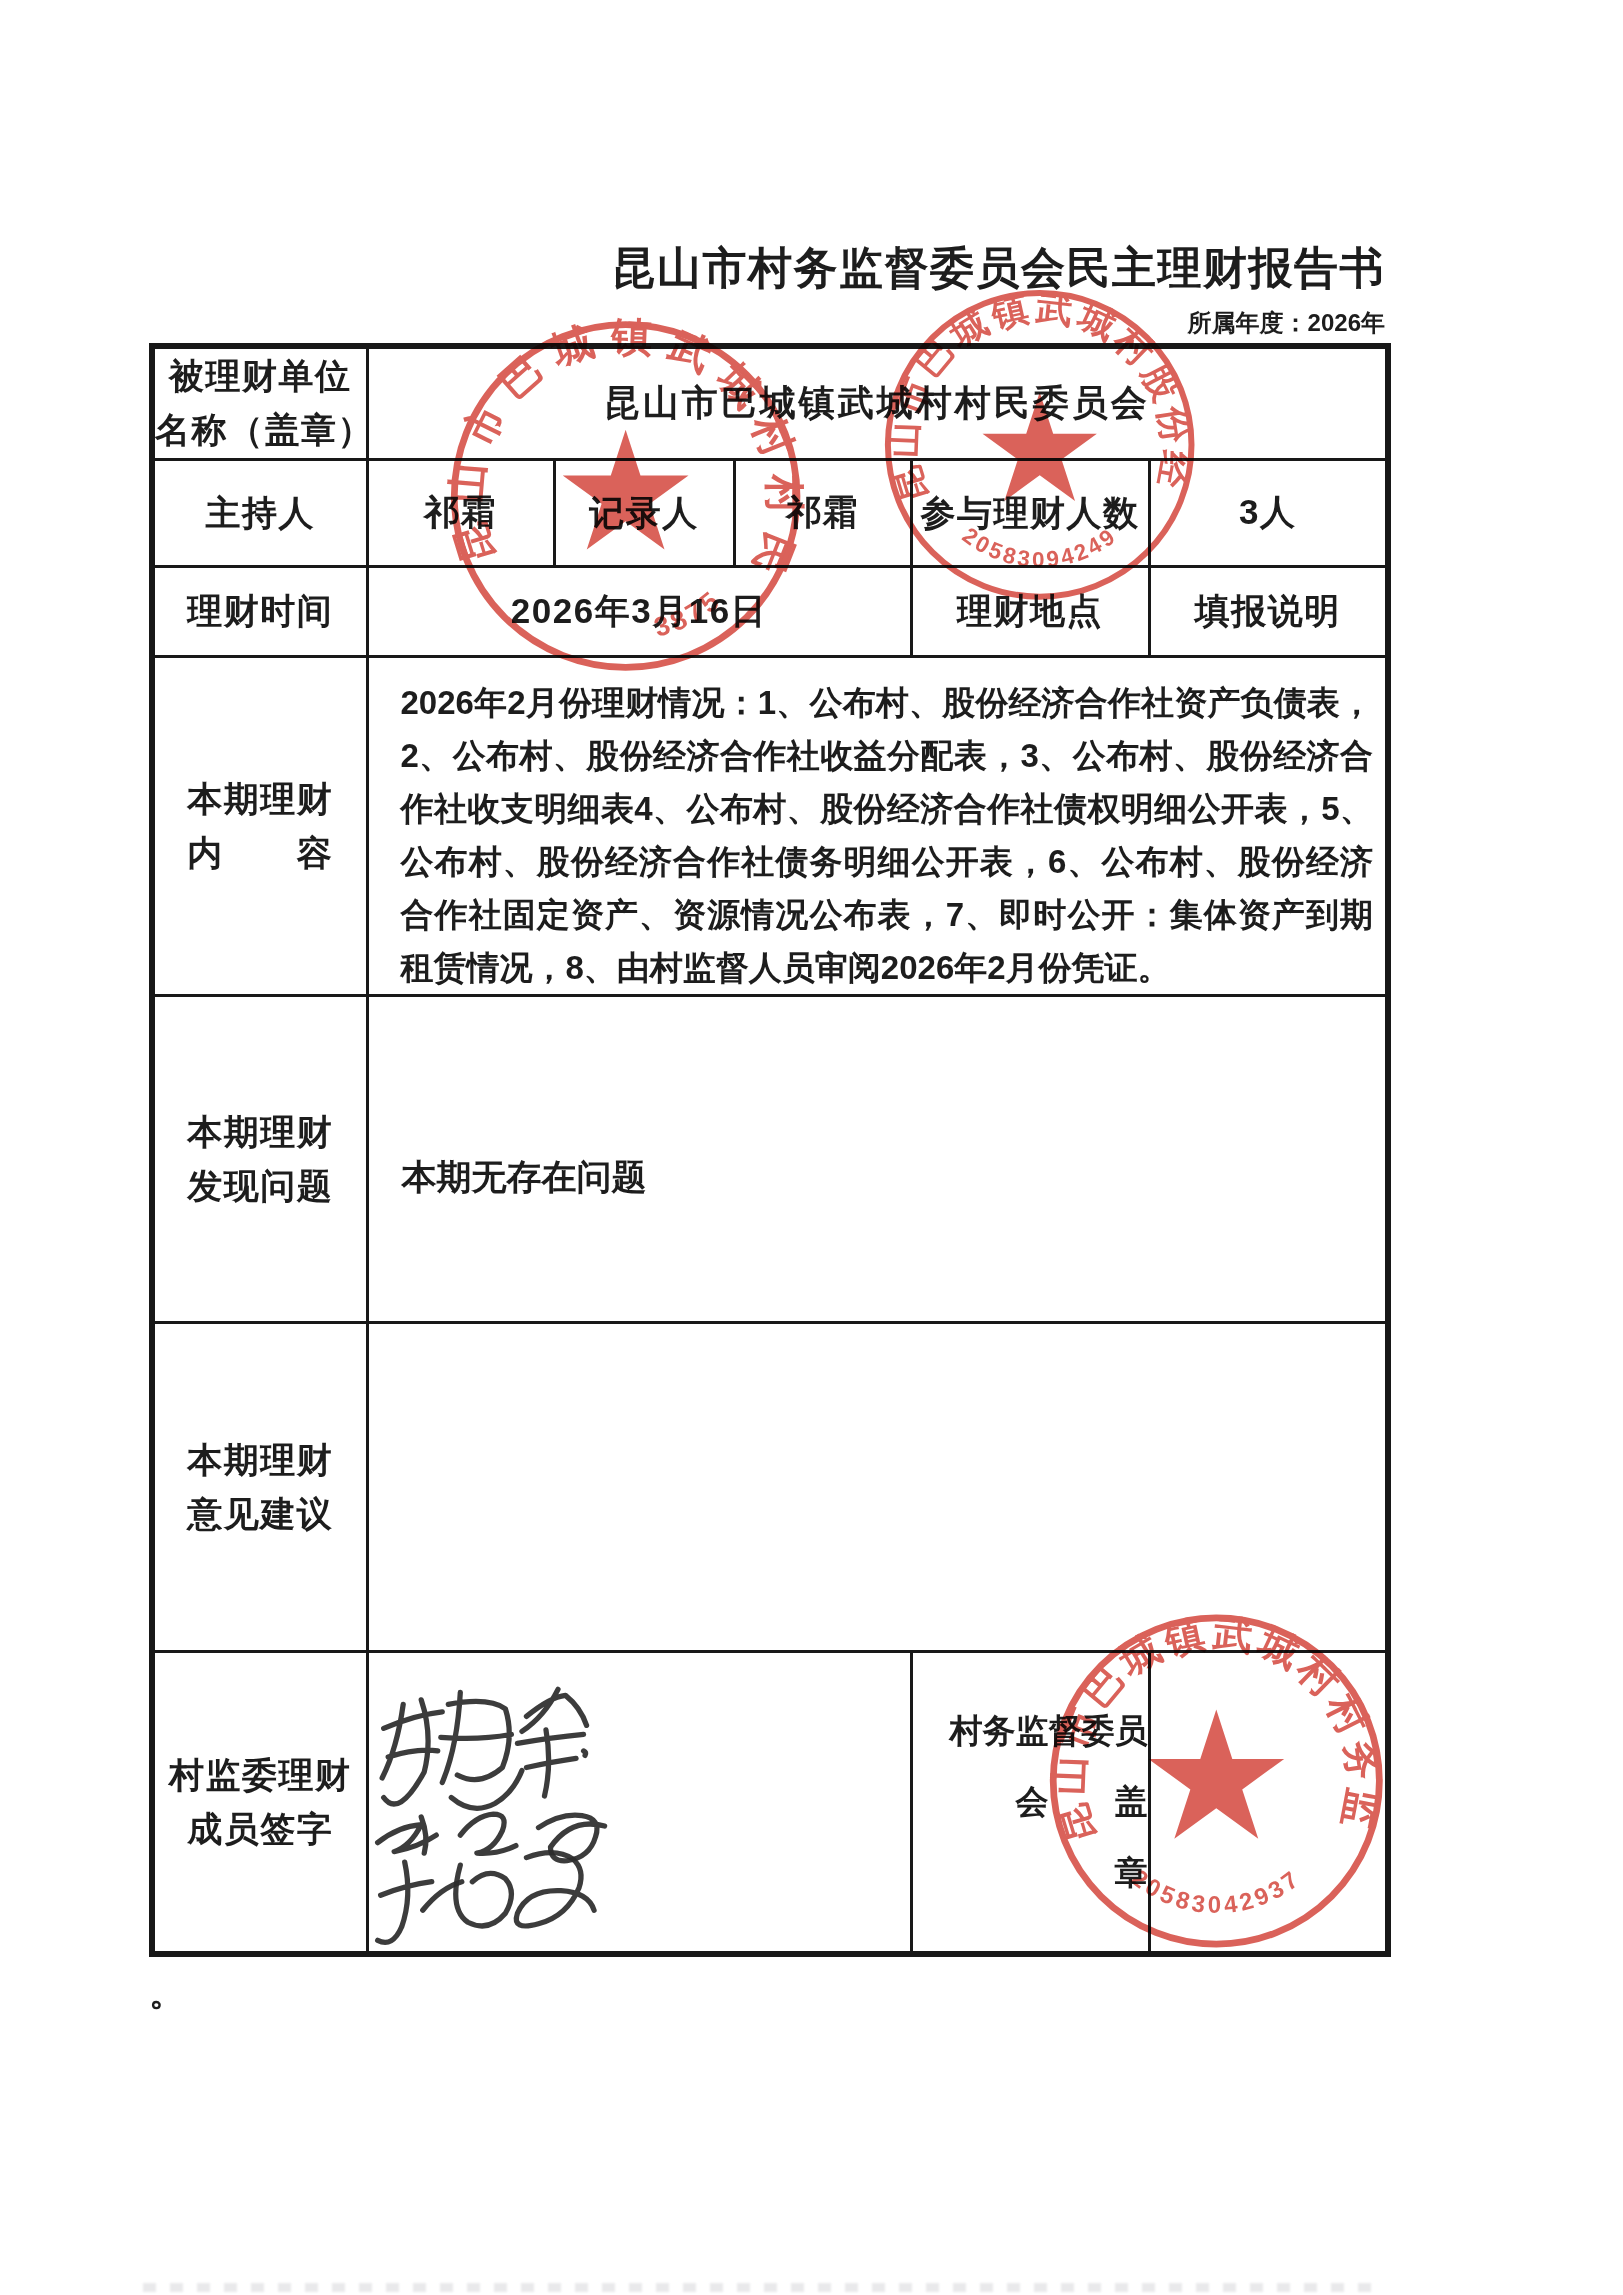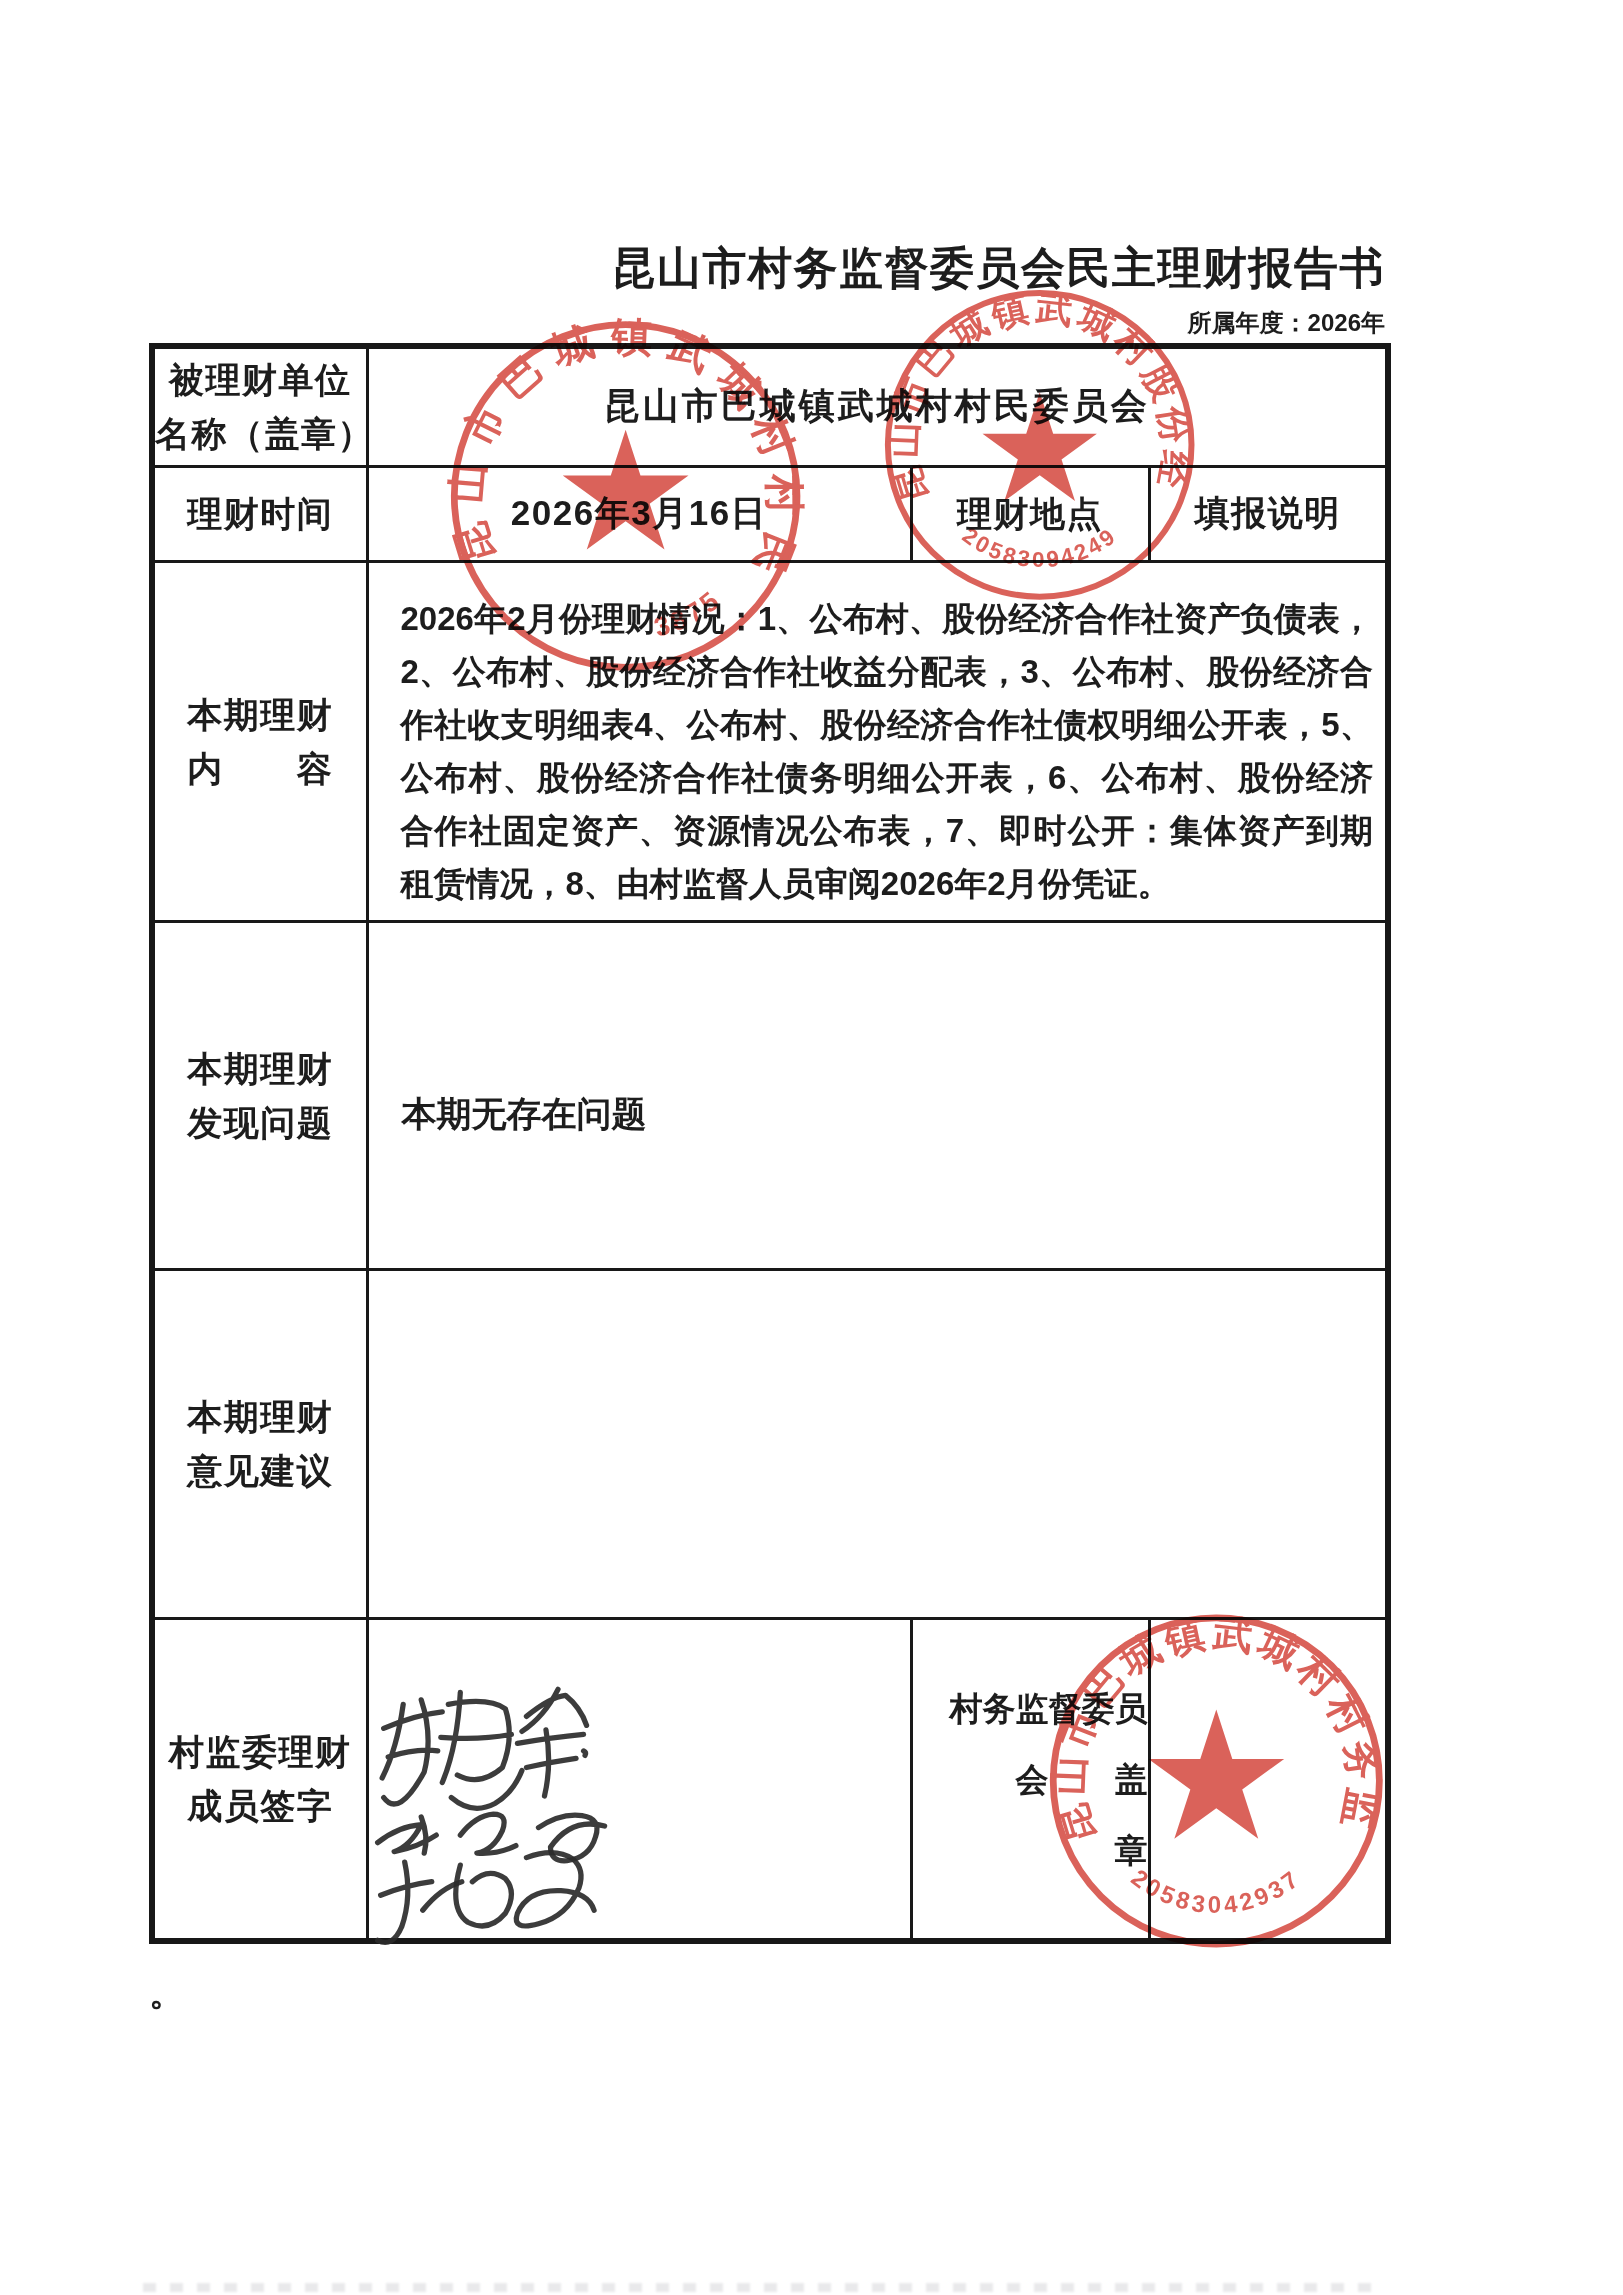--- a/index.html
+++ b/index.html
@@ -65,20 +65,40 @@
     <tbody>
         <tr class="r1">
       <td>
         <div class="lbl">被理财单位</div>
         <div class="lbl">名称（盖章）</div>
       </td>
       <td colspan="5">
         <div class="unit-name">昆山市巴城镇武城村村民委员会</div>
       </td>
     </tr>
+    <tr class="r2">
+      <td>
+        <div class="lbl">主持人</div>
+      </td>
+      <td>
+        <div class="val">祁霜</div>
+      </td>
+      <td>
+        <div class="lbl">记录人</div>
+      </td>
+      <td>
+        <div class="val">祁霜</div>
+      </td>
+      <td>
+        <div class="lbl">参与理财人数</div>
+      </td>
+      <td>
+        <div class="val">3人</div>
+      </td>
+    </tr>
     <tr class="r3">
       <td>
         <div class="lbl">理财时间</div>
       </td>
       <td colspan="3">
         <div class="val">2026年3月16日</div>
       </td>
       <td>
         <div class="lbl">理财地点</div>
       </td>

